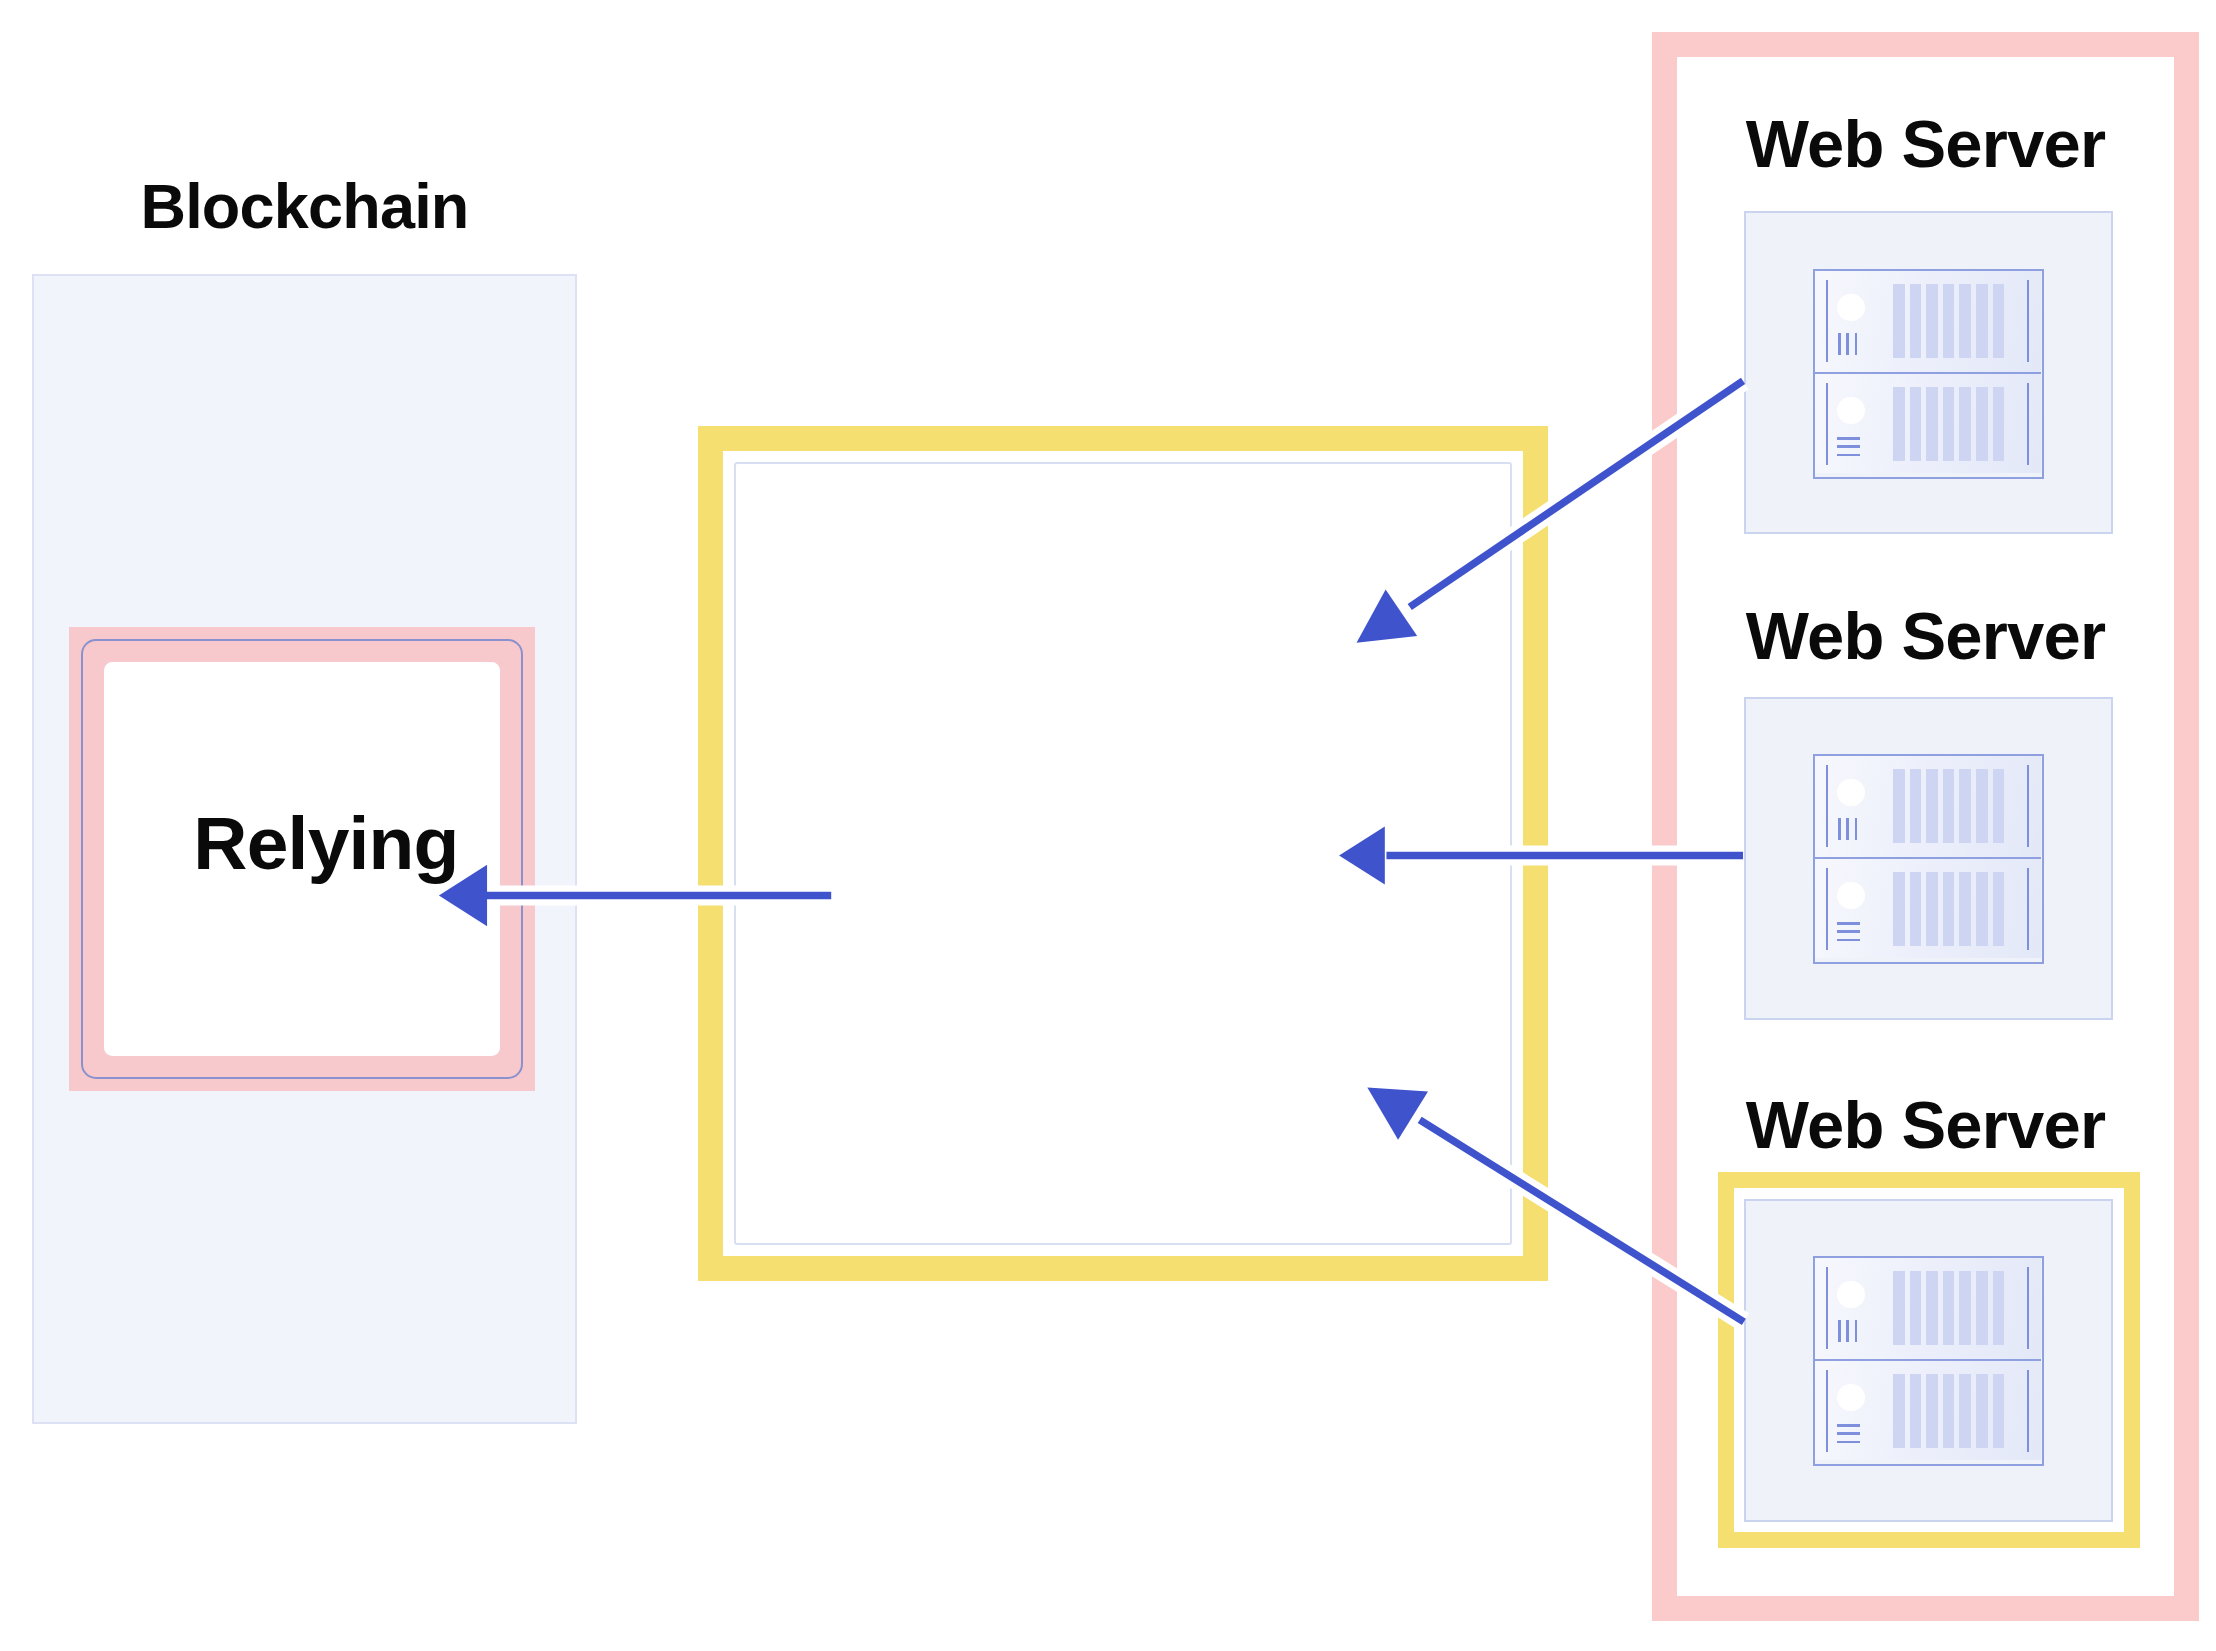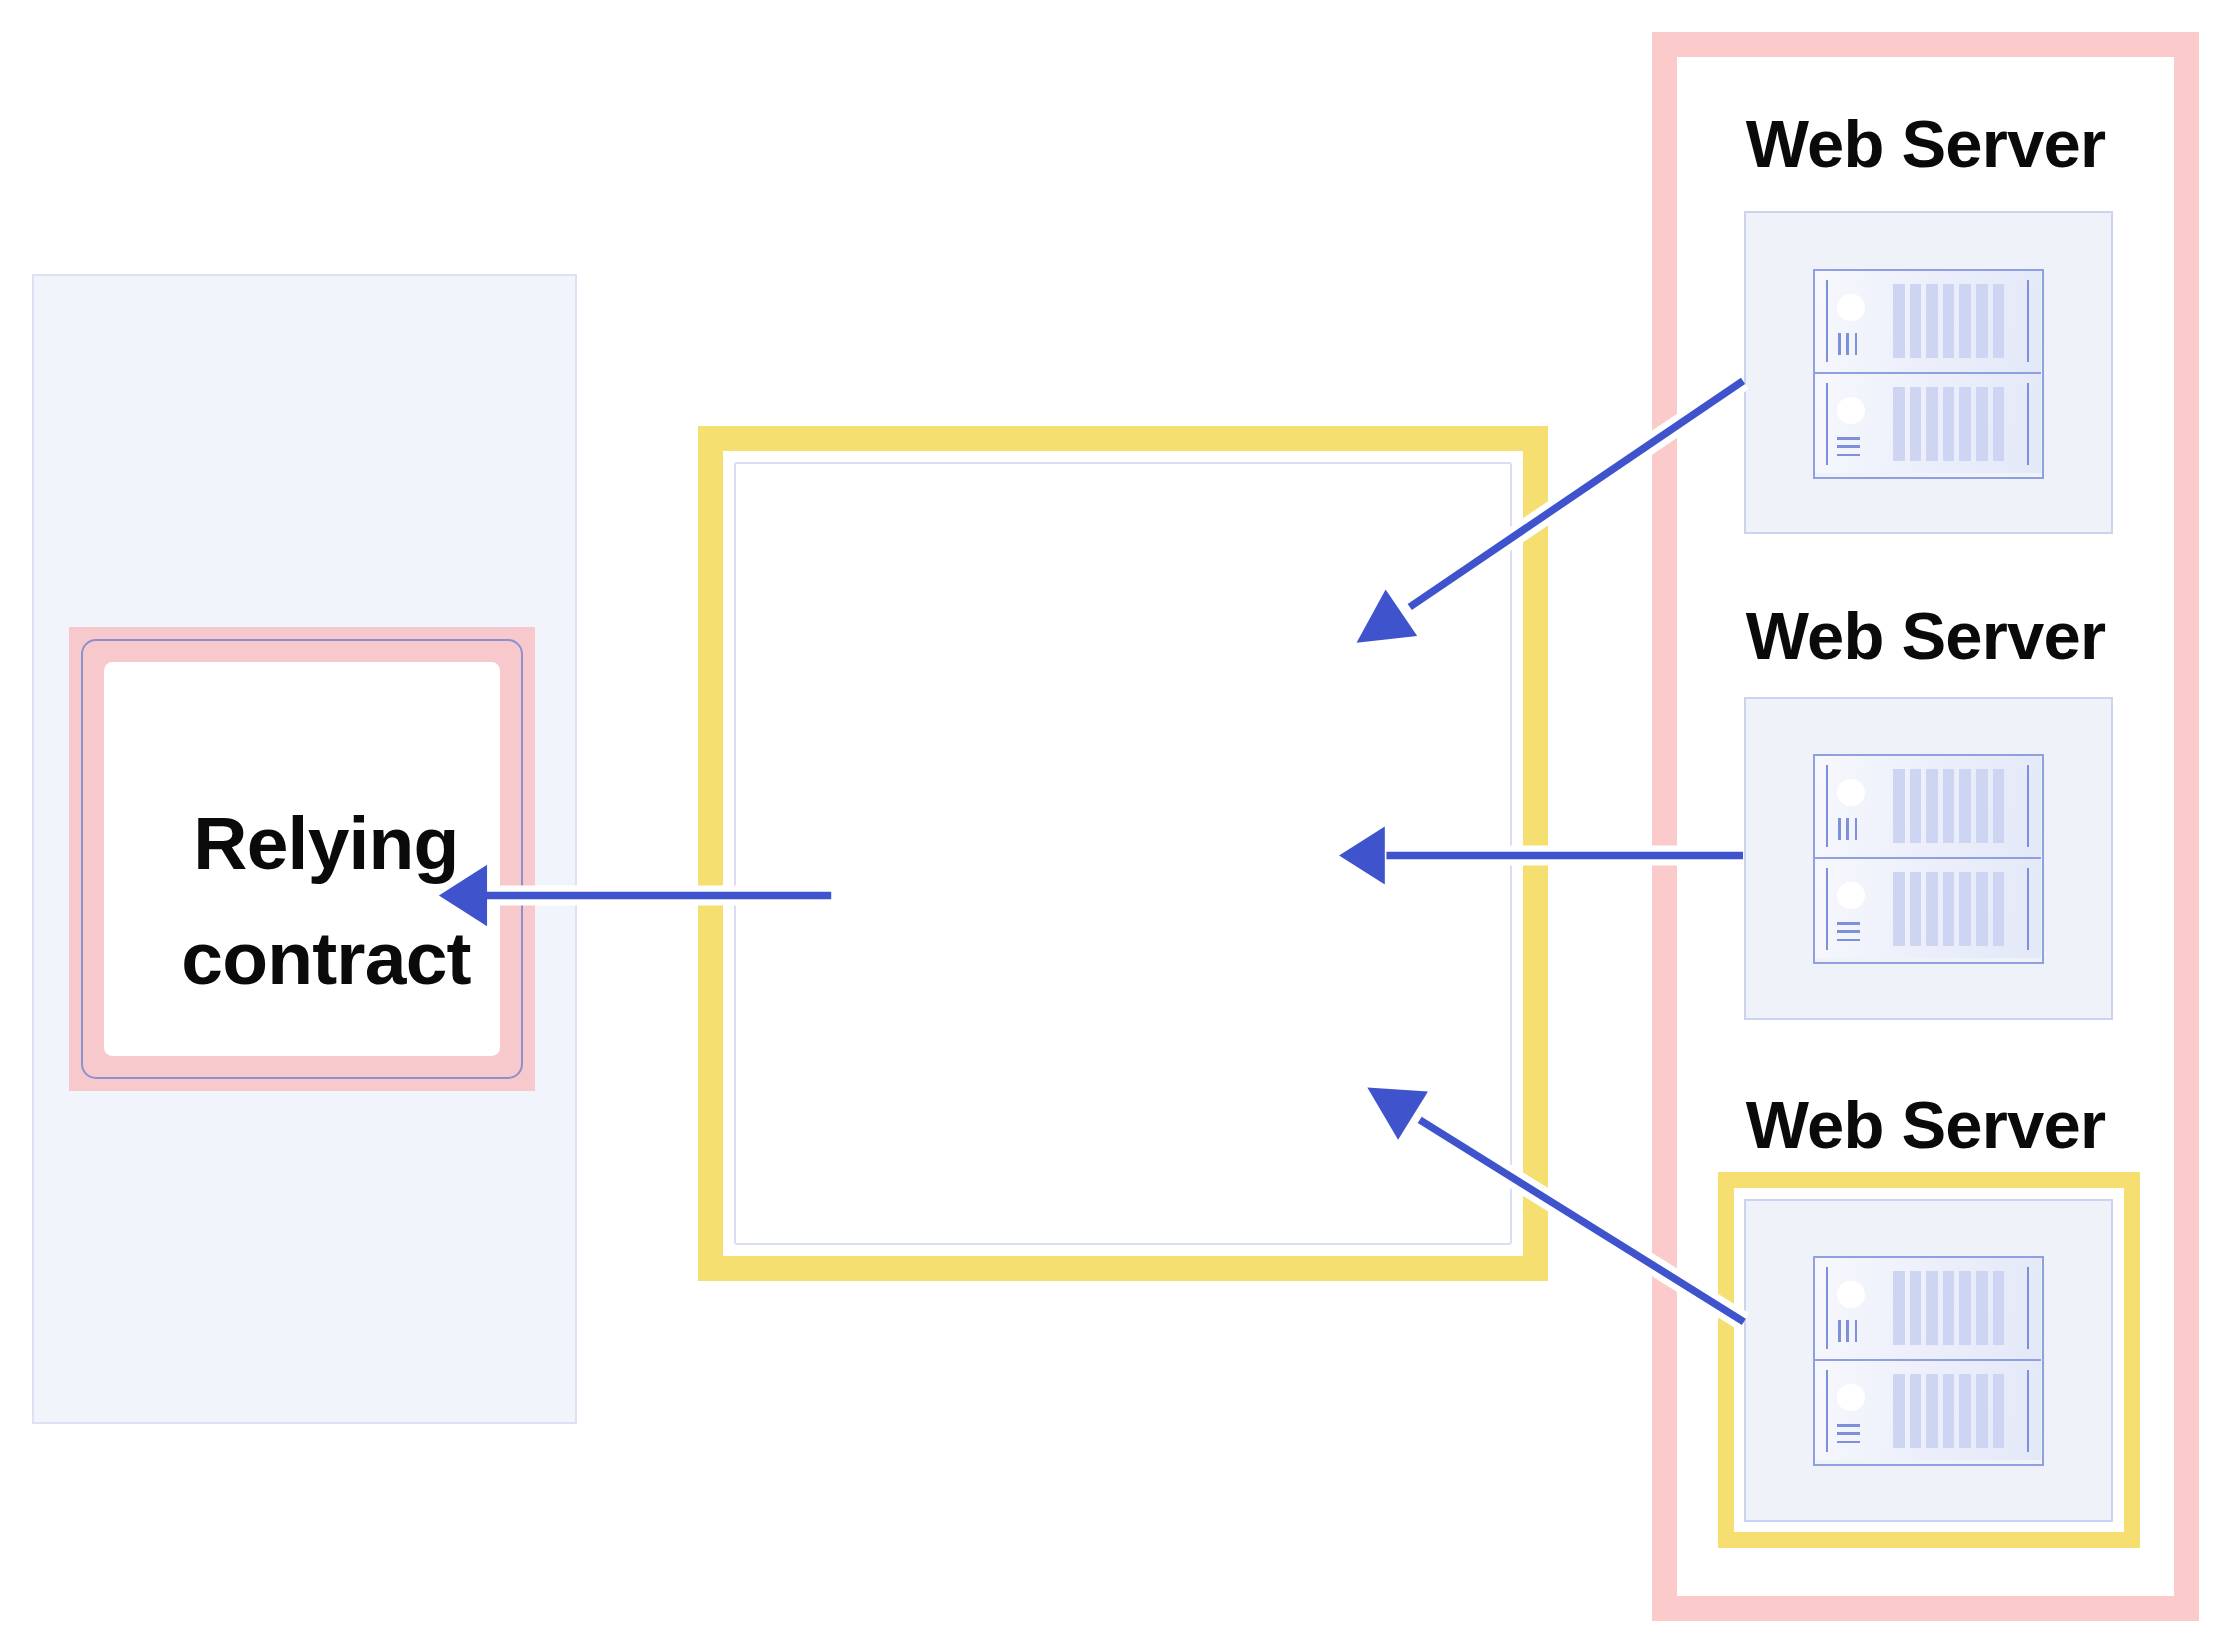--- a/index.html
+++ b/index.html
@@ -78,30 +78,30 @@
   .vents i { display:block; width:11.6px; height:74px; background:#CDD5F2; }
 
   
   svg.arrows { position:absolute; left:0; top:0; width:2216px; height:1652px; pointer-events:none; }
 </style>
 </head>
 <body>
 
 <div class="canvas">
 
+  <div class="section-label bc-label">Blockchain</div>
   <div class="abs bc-box"></div>
 
   <div class="abs relying-outer">
     <div class="abs relying-mid">
       <div class="abs relying-inner"></div>
     </div>
   </div>
   <div class="abs relying-text">
     <div>Relying</div>
-    <div>contract</div>
   </div>
 
   <div class="abs don-box">
     <div class="abs don-white">
       <div class="abs don-inner"></div>
     </div>
   </div>
 
   <div class="abs ws-panel">
     <div class="abs ws-panel-inner"></div>

